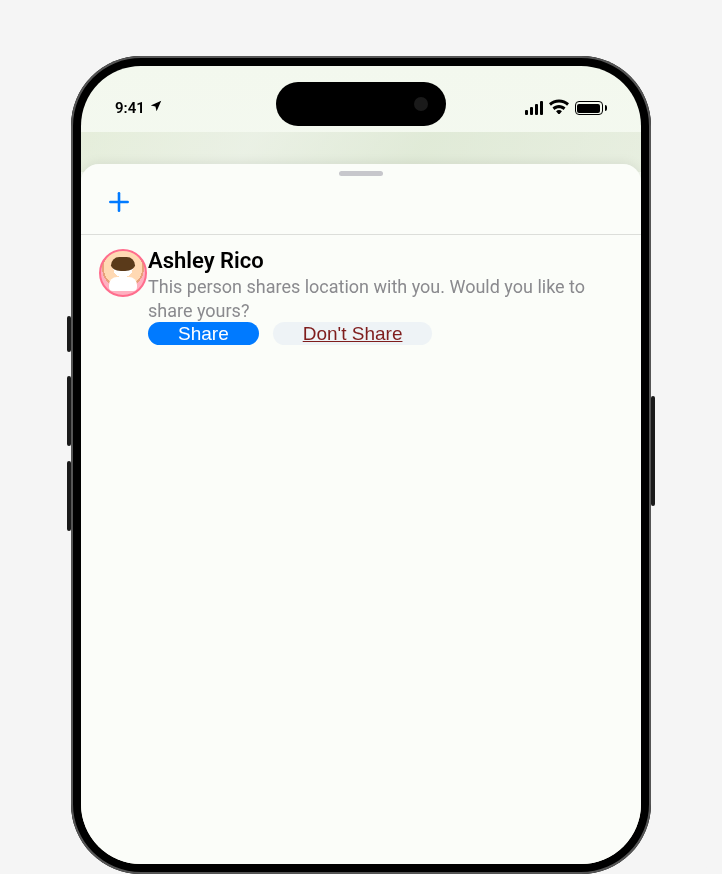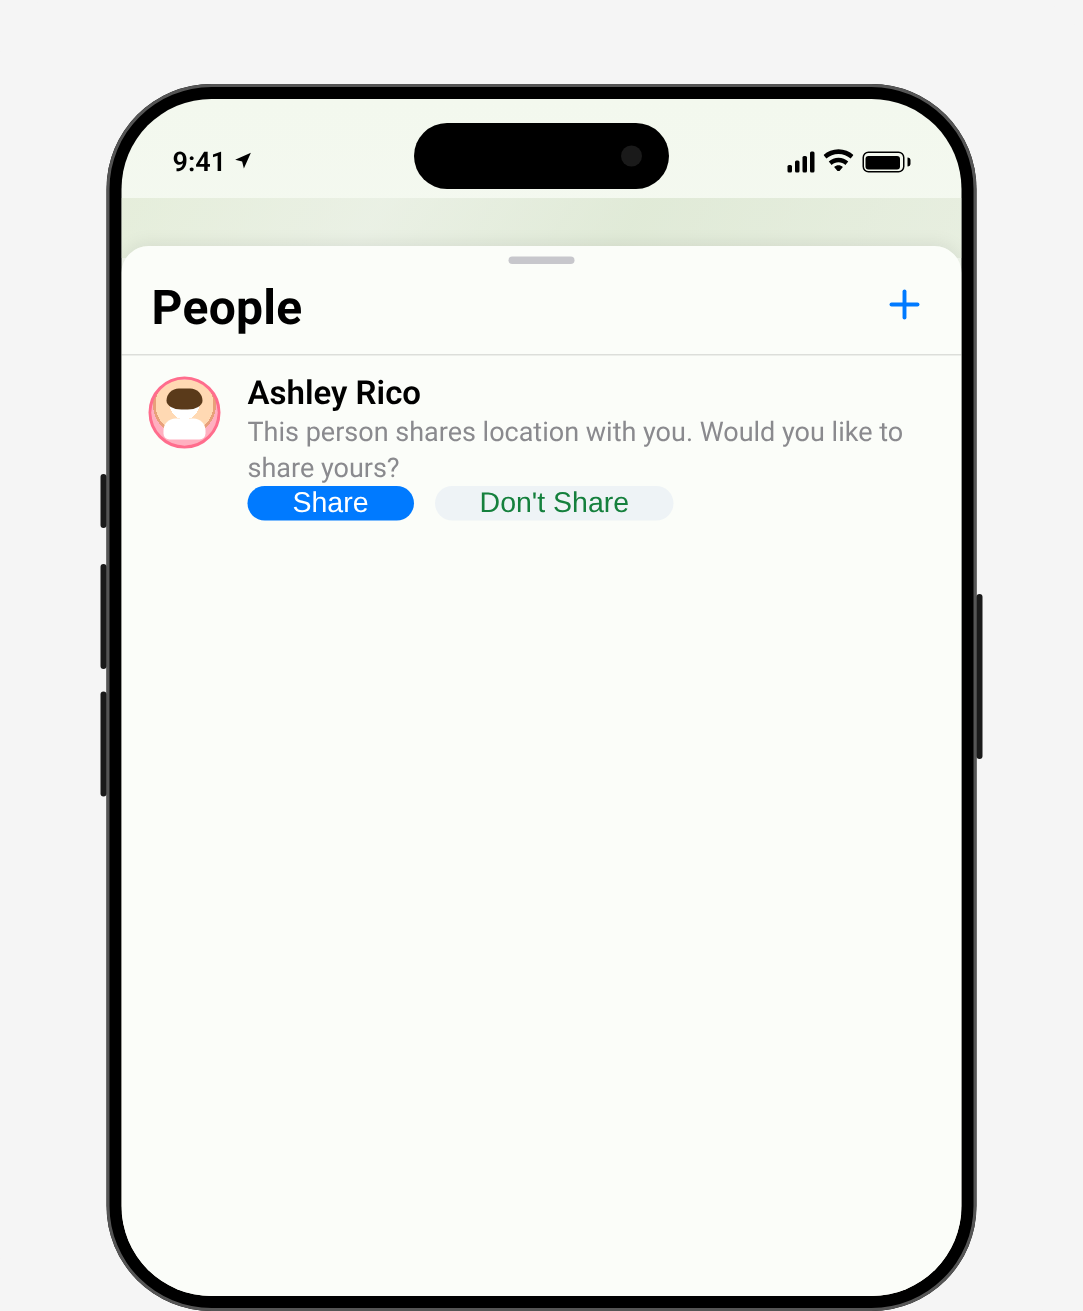--- a/index.html
+++ b/index.html
@@ -76,21 +76,21 @@
       top: 0;
       left: 0;
       right: 0;
       height: 66px;
       display: flex;
       align-items: center;
       justify-content: space-between;
       padding: 18px 34px 0;
       z-index: 40;
       font-weight: 600;
-      font-size: 18px;
+      font-size: 15px;
       color: #000;
     }
     .status-left { display: flex; align-items: center; gap: 4px; }
     .status-right { display: flex; align-items: center; gap: 6px; }
     
     .cell-bars { display: flex; align-items: flex-end; gap: 2px; height: 14px; }
     .cell-bars span { width: 3px; background: #000; border-radius: 1px; }
     .cell-bars span:nth-child(1){height:5px}
     .cell-bars span:nth-child(2){height:8px}
     .cell-bars span:nth-child(3){height:11px}
@@ -145,21 +145,21 @@
       font-size: 32px;
     }
     .divider {
       height: 1px;
       background: rgba(0,0,0,0.12);
       margin: 0;
     }
     .person-row {
       padding: 14px 18px 0 18px;
       display: flex;
-      gap: 18px;
+      gap: 1px;
       align-items: flex-start;
     }
     .avatar {
       width: 48px; height: 48px; border-radius: 50%;
       flex-shrink: 0;
       background: radial-gradient(circle at 50% 38%, #fff 0 28%, #ffd9b3 28% 55%, #e8a07a 55% 60%, #ffb0c0 60% 100%);
       border: 2px solid #ff6d8d;
       position: relative;
       overflow: hidden;
     }
@@ -195,21 +195,22 @@
       padding: 2px 30px;
       cursor: pointer;
       line-height: 1;
     }
     .pill-primary {
       background: #007aff;
       color: #fff;
     }
     .pill-secondary {
       background: #eef3f6;
-      color: #15803d;
+      color: #7f1d1d;
+      text-decoration: underline;
     }
   </style>
 </head>
 <body>
 
 <div class="outer">
   <div class="phone-frame">
     <div class="phone-side-btn side-left-1"></div>
     <div class="phone-side-btn side-left-2"></div>
     <div class="phone-side-btn side-left-3"></div>
@@ -244,21 +245,20 @@
               <div class="cap"></div>
           </div>
         </div>
       </div>
 
       <div class="map-hint"></div>
 
       <div class="sheet">
         <div class="grabber"></div>
         <div class="sheet-header">
-          <div class="sheet-title">People</div>
           <button class="add-btn">
             <span>
               <svg width="26" height="26" viewBox="0 0 24 24" fill="none" stroke="#007aff" stroke-width="2.4" stroke-linecap="round">
                   <line x1="12" y1="4" x2="12" y2="20"></line>
                   <line x1="4" y1="12" x2="20" y2="12"></line>
                 </svg>
             </span>
           </button>
         </div>
         <div class="divider"></div>

